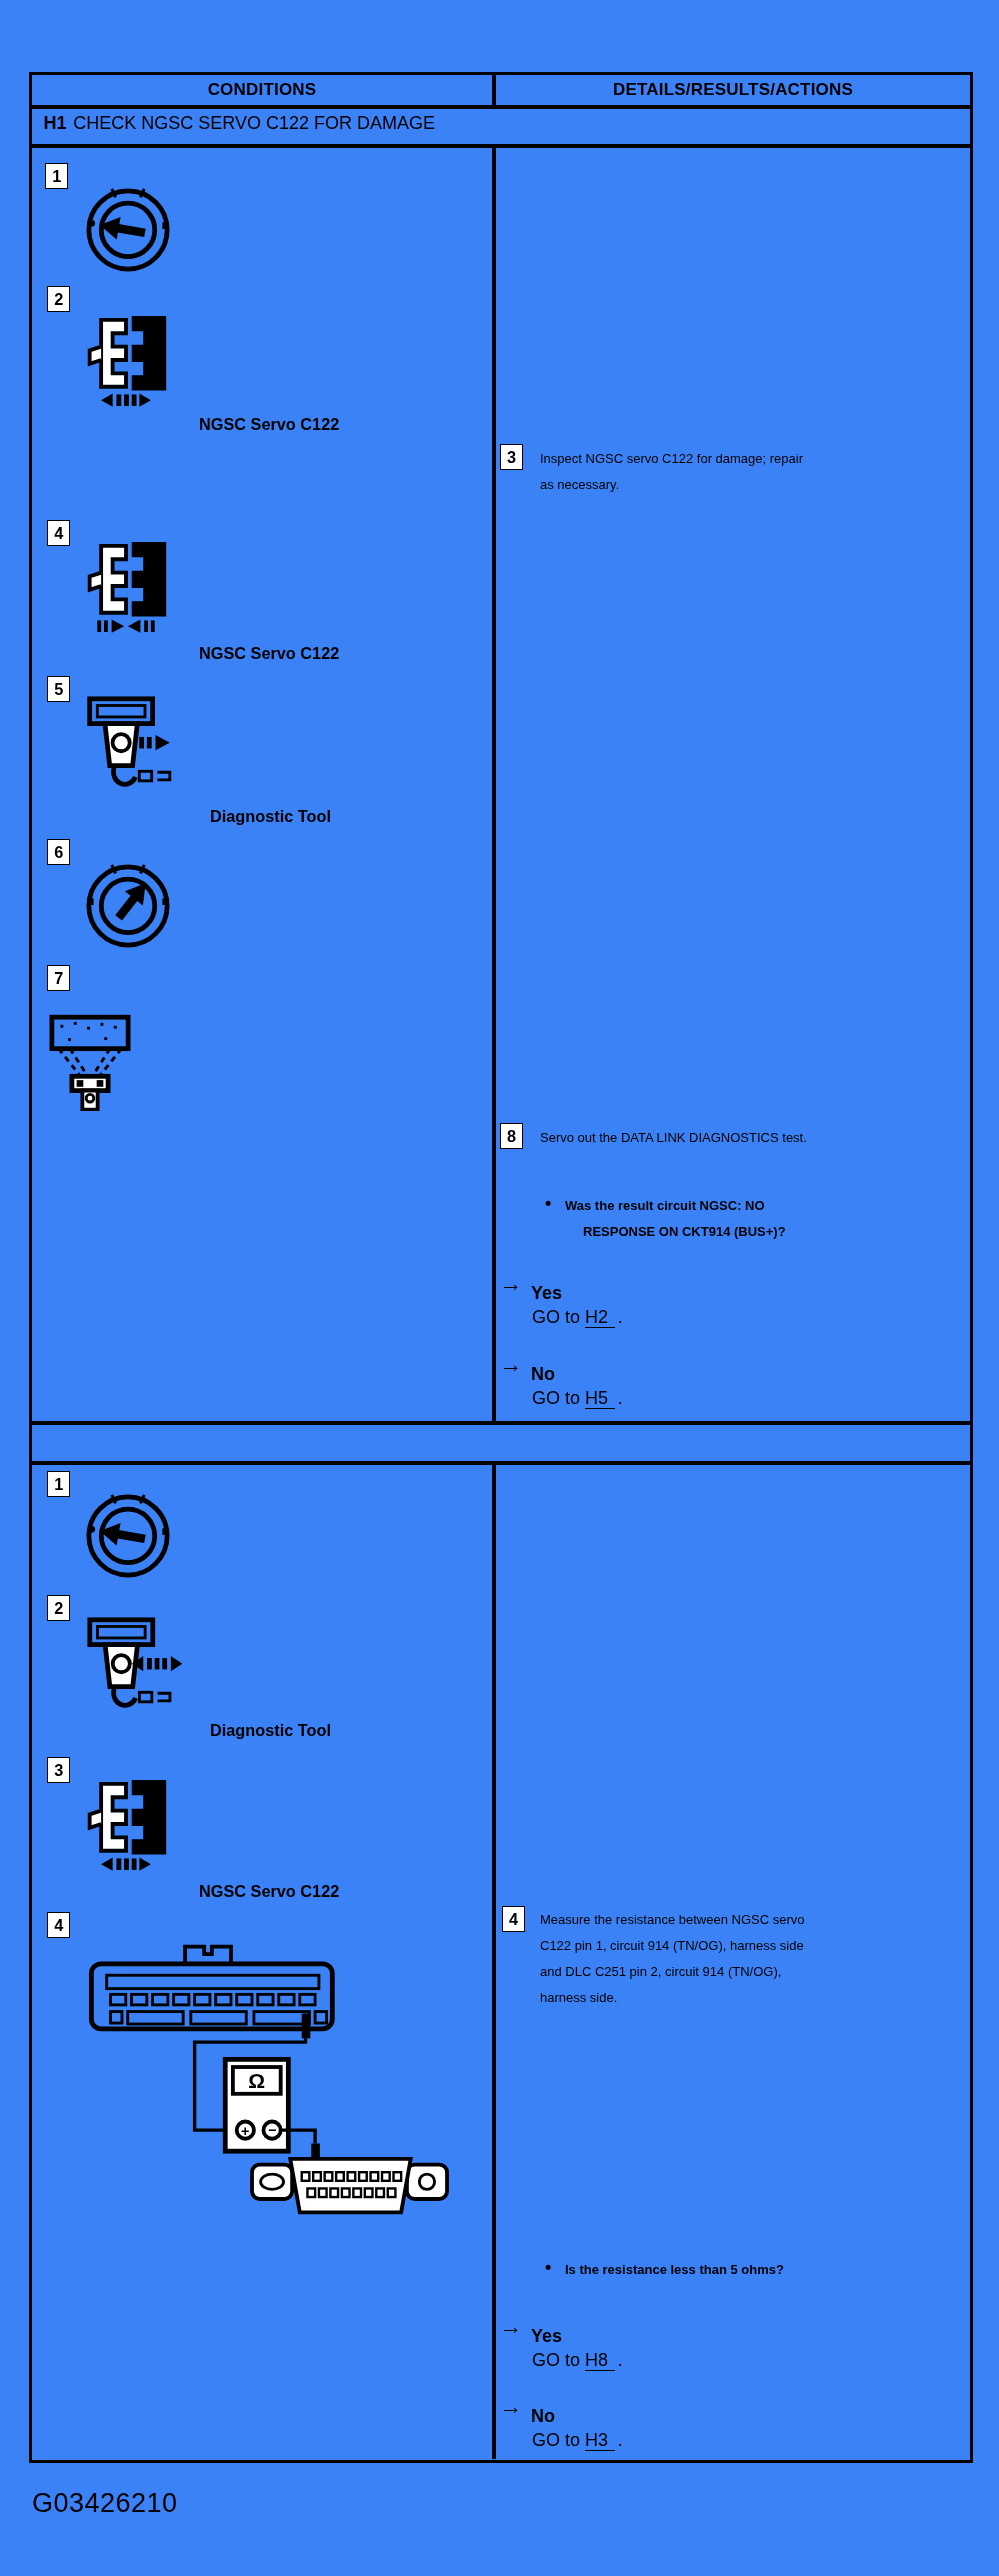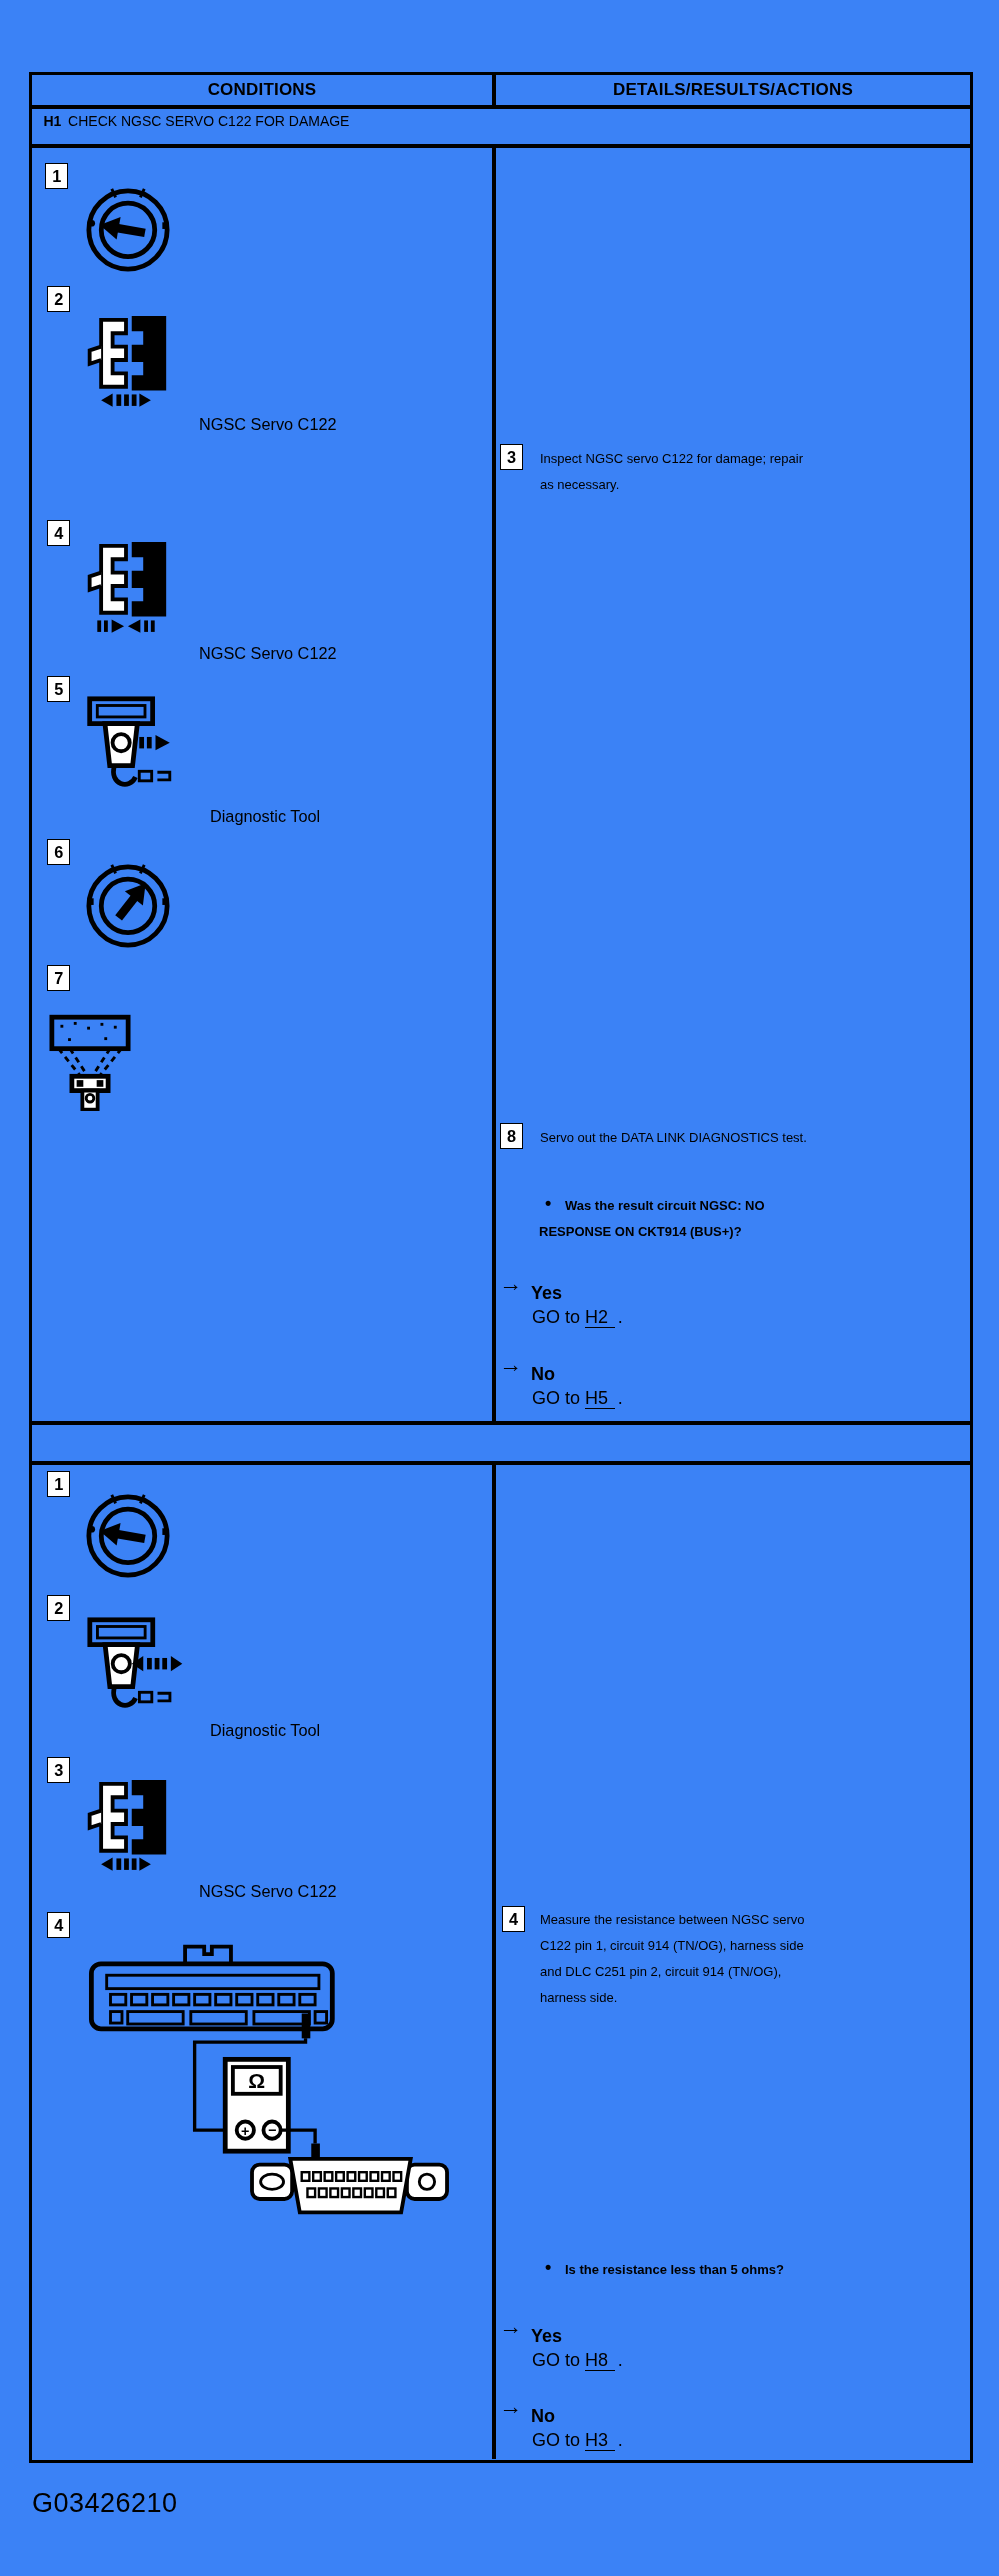--- a/index.html
+++ b/index.html
@@ -3,25 +3,25 @@
 <meta charset="utf-8">
 <style>
   html,body{margin:0;padding:0;background:#fff}
   .page{position:relative;width:999px;height:2576px;background:#3b82f6;color:#000;
         font-family:"Liberation Sans",sans-serif;overflow:hidden}
   .frame{position:absolute;left:29px;top:72px;width:938px;height:2385px;border:3.8px solid #000}
   .abs{position:absolute}
   .hline{position:absolute;left:0;width:938px;height:3.8px;background:#000}
   .vline{position:absolute;width:3.8px;background:#000}
   .colhead{font-weight:bold;font-size:17px;text-align:center;letter-spacing:0.2px}
-  .sect{font-size:14px;white-space:nowrap}
+  .sect{font-size:18px;white-space:nowrap}
   .sect .code{font-weight:bold;margin-right:6.7px}
   .numbox{width:21px;height:24px;border:1.9px solid #000;font-size:16.3px;font-weight:bold;
           text-align:center;line-height:24px;background:#fff}
-  .lbl{font-size:16.3px;font-weight:normal;white-space:nowrap}
+  .lbl{font-size:16.3px;font-weight:bold;white-space:nowrap}
   .txt{font-size:13px;line-height:26px;white-space:nowrap}
   .btxt{font-weight:bold}
   .arrow{font-size:23px;line-height:19px;font-weight:normal}
   .ylabel{font-size:18px;font-weight:bold;line-height:21px}
   .goto{font-size:18px;white-space:nowrap}
   .goto .target{border-bottom:1.9px solid #000;padding-right:6.7px}
   .goto .period{margin-left:2.9px}
   .dot{font-size:18px;font-weight:bold}
   .figcode{position:absolute;font-size:27px;letter-spacing:0.5px}
   svg{display:block}
@@ -140,21 +140,21 @@
 
     <div class="abs numbox" style="left:468px;top:369px">3</div>
     <div class="abs txt" style="left:508px;top:371px">Inspect NGSC servo C122 for damage; repair</div>
     <div class="abs txt" style="left:508px;top:397px">as necessary.</div>
 
     <div class="abs numbox" style="left:468px;top:1048px">8</div>
     <div class="abs txt" style="left:508px;top:1050px">Servo out the DATA LINK DIAGNOSTICS test.</div>
 
     <span class="abs dot" style="left:513px;top:1118px">•</span>
     <div class="abs txt btxt" style="left:533px;top:1118px">Was the result circuit NGSC: NO</div>
-    <div class="abs txt btxt" style="left:507px;top:1144px">RESPONSE ON CKT914 (BUS+)?</div>
+    <div class="abs txt btxt" style="left:551px;top:1144px">RESPONSE ON CKT914 (BUS+)?</div>
 
     <span class="abs arrow" style="left:467px;top:1199px">→</span>
     <div class="abs ylabel" style="left:499px;top:1208px">Yes</div>
     <div class="abs goto" style="left:500px;top:1232px">
       <span>GO to</span>
       <span class="target">H2</span><span class="period">.</span>
     </div>
 
     <span class="abs arrow" style="left:467px;top:1280px">→</span>
     <div class="abs ylabel" style="left:499px;top:1289px">No</div>

